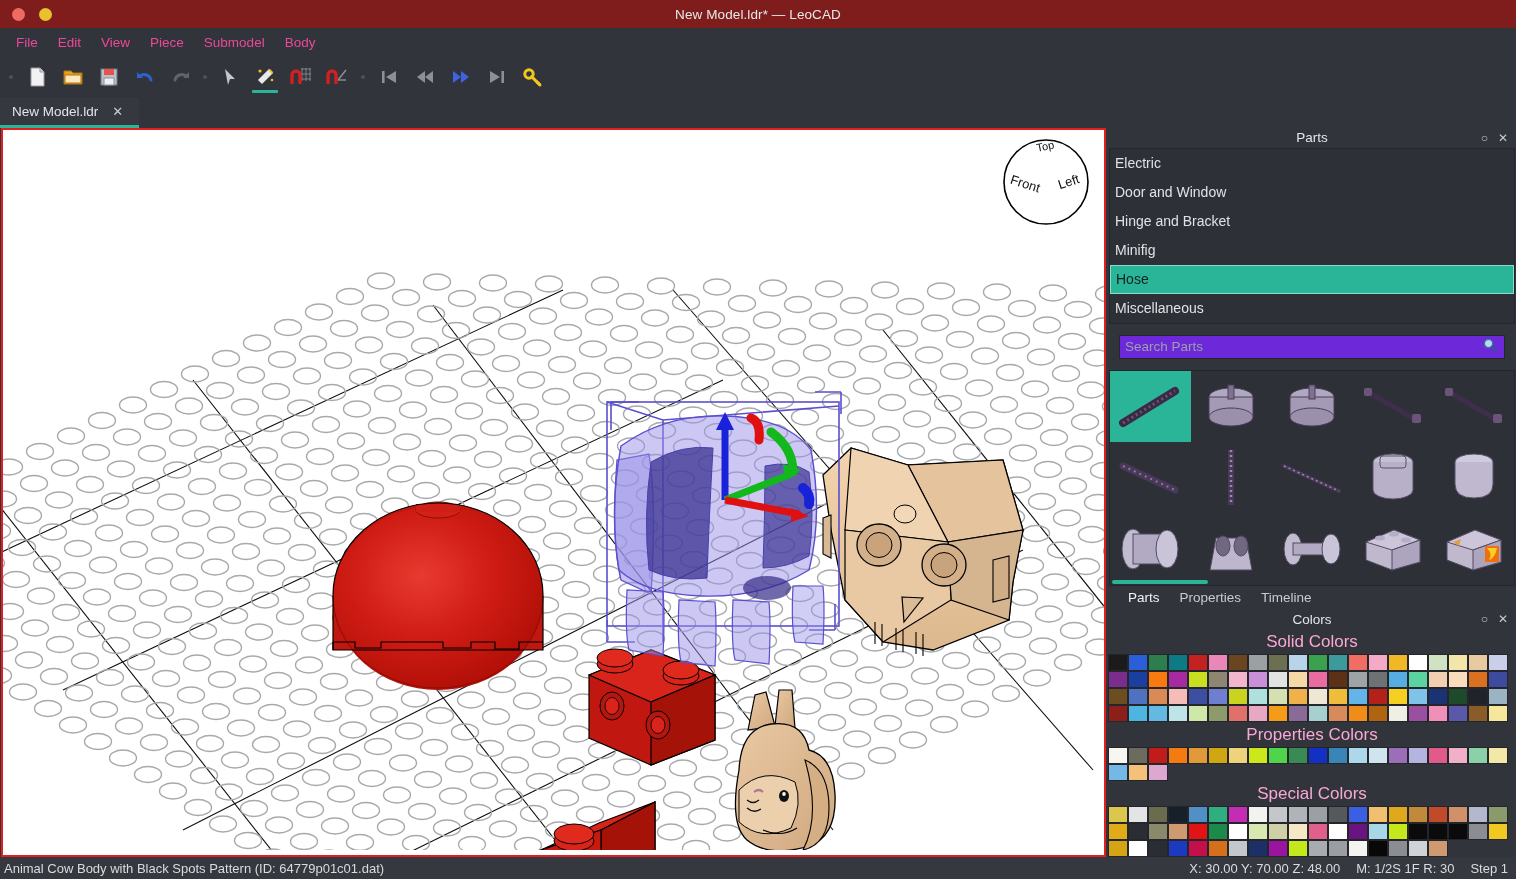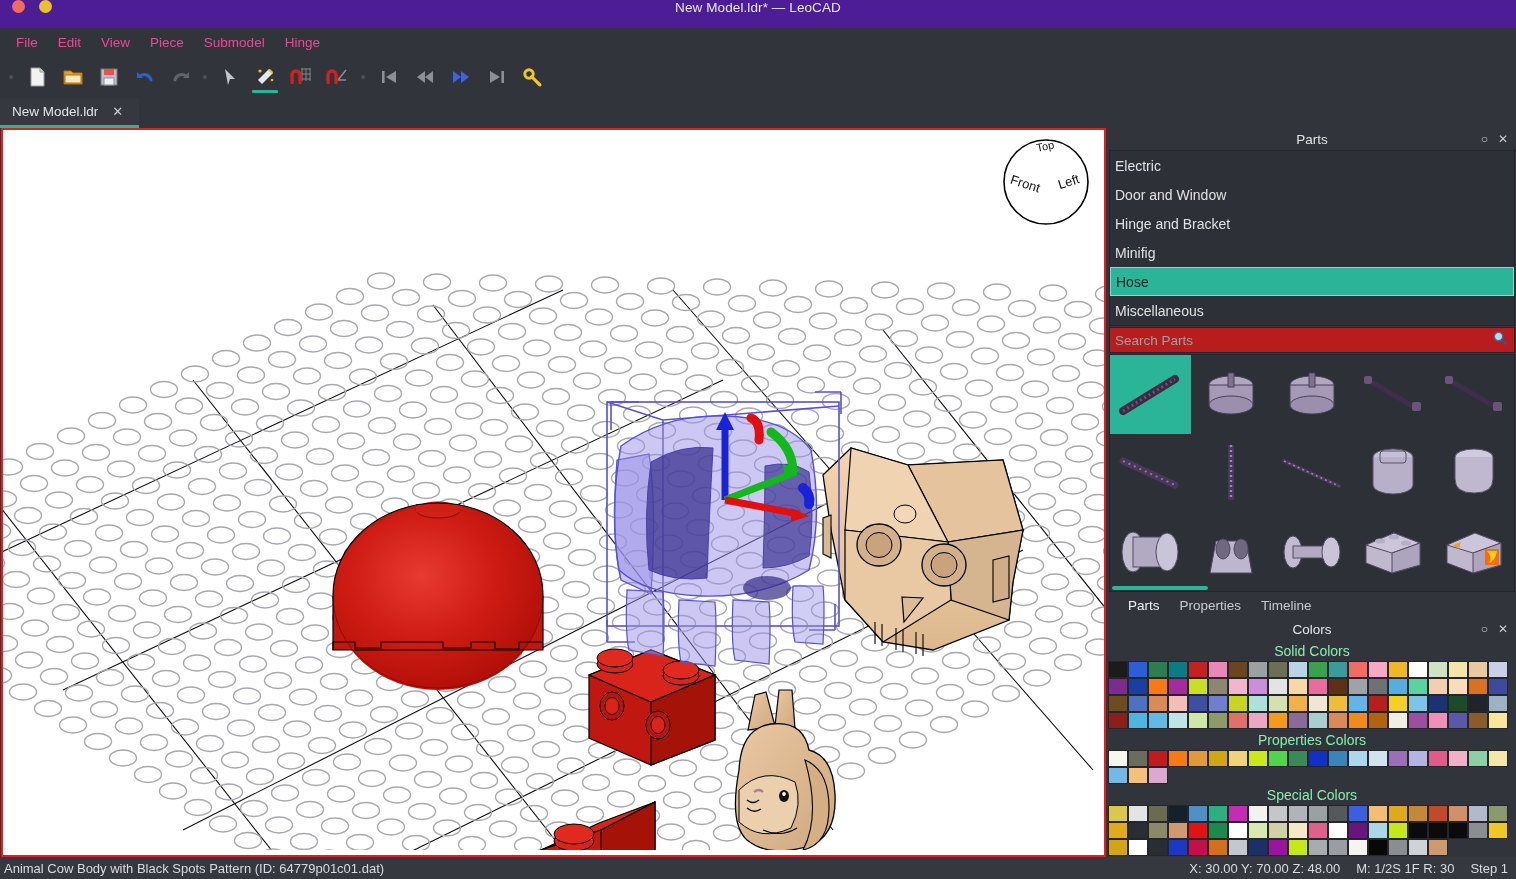--- a/index.html
+++ b/index.html
@@ -8,21 +8,21 @@
     overflow: hidden;
     background: #31343b;
     font-family: "Liberation Sans", sans-serif;
     color: #d6d8dc;
   }
   #app { width: 1516px; height: 879px; position: relative; display: flex; flex-direction: column; }
 
   
   .titlebar {
     height: 28px; flex: 0 0 28px; position: relative;
-    background: #4c1d95; display: flex; 
+    background: #7f1d1d; display: flex; align-items: center;
   }
   .wbtns { display: flex; gap: 14px; padding-left: 12px; }
   .wbtn { width: 13px; height: 13px; border-radius: 50%; }
   .wbtn.close { background: #ef6b62; }
   .wbtn.min { background: #e9c12c; }
   .title-text {
     position: absolute; left: 0; right: 0; text-align: center;
     font-size: 13.5px; color: #e6e8ea; letter-spacing: .1px;
   }
 
@@ -68,21 +68,21 @@
     height: 22px; display: flex; align-items: center; justify-content: center;
     position: relative; font-size: 13.5px; color: #e3e5e8; background: #31343b;
   }
   .panel-title .pt-icons { position: absolute; right: 8px; display: flex; gap: 10px; align-items:center; font-size: 12px; color: #c8cbd0; }
 
   .catlist { background: #2d3036; border: 1px solid #24262b; margin: 0 1px; }
   .catrow { height: 29px; display: flex; align-items: center; padding-left: 5px; font-size: 14px; color: #e0e2e5; }
   .catrow.sel { background: #2bb598; color: #10231f; border: 1px solid #7fe0cb; }
 
   .searchbar {
-    height: 26px; margin: 1px; background: #b91c1c; border: 1px solid #24262b;
+    height: 26px; margin: 11px; background: #6d28d9; border: 1px solid #24262b;
     display: flex; align-items: center; padding: 0 6px 0 5px; position: relative;
   }
   .searchbar input {
     flex: 1 1 auto; background: transparent; border: none; outline: none;
     color: #d6d8dc; font-size: 13.5px; font-family: "Liberation Sans", sans-serif;
   }
   .searchbar input::placeholder { color: #9ca0a7; }
 
   .partgrid {
     background: #2d3036; border: 1px solid #24262b; margin: 0 1px;
@@ -92,21 +92,21 @@
   }
   .partcell { display: flex; align-items: center; justify-content: center; position: relative; }
   .partcell.sel { background: #2bb598; }
   .partcell svg { display:block; }
   .gridscroll { position:absolute; left:2px; bottom:1px; width:96px; height:4px; background:#2bb598; border-radius:2px; }
 
   .dock-tabs { height: 26px; display: flex; align-items: center; gap: 0px; padding-left: 10px; background: #31343b; }
   .dtab { padding: 4px 10px; font-size: 13.5px; color: #c8cbd0; }
   .dtab.active { color: #f0f2f4; }
 
-  .colorsec-title { text-align: center; font-size: 14px; color: #86efac; padding: 3px 0 2px; }
+  .colorsec-title { text-align: center; font-size: 17px; color: #f9a8d4; padding: 3px 0 2px; }
   .swatchrow { display: flex; padding: 0 0 0 0; }
   .sw { width: 20px; height: 17px; border: 1px solid #24262b; box-sizing: border-box; }
 
   
   .statusbar {
     height: 22px; flex: 0 0 22px; background: #35383f; display: flex; align-items: center;
     justify-content: space-between; padding: 0 8px 0 4px; font-size: 13px; color: #d9dbdf;
   }
   .status-right { display: flex; gap: 16px; }
 </style>
@@ -122,21 +122,21 @@
     </div>
     <div class="title-text">New Model.ldr* — LeoCAD</div>
   </div>
 
   <div class="menubar">
     <div class="menu-item">File</div>
     <div class="menu-item">Edit</div>
     <div class="menu-item">View</div>
     <div class="menu-item">Piece</div>
     <div class="menu-item">Submodel</div>
-    <div class="menu-item">Hinge</div>
+    <div class="menu-item">Body</div>
   </div>
 
   <div class="toolbar">
     <div class="tb sep"></div>
 
     <div class="tb">
       <span>
         <svg width="22" height="22" viewBox="0 0 22 22">
             <path d="M5 2h9l4 4v14H5z" fill="#f2f2f2" stroke="#9a9a9a"></path>
             <path d="M14 2v4h4" fill="#d5d5d5" stroke="#9a9a9a"></path>

